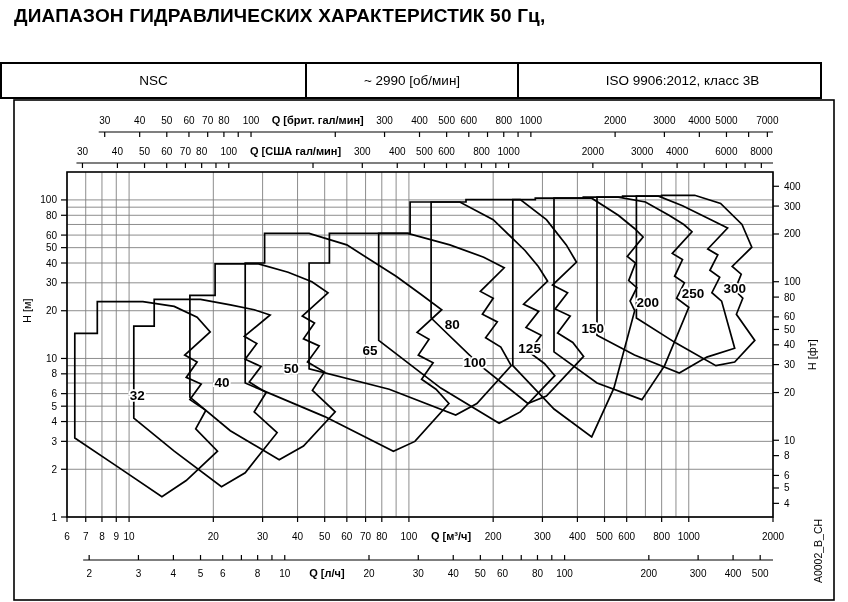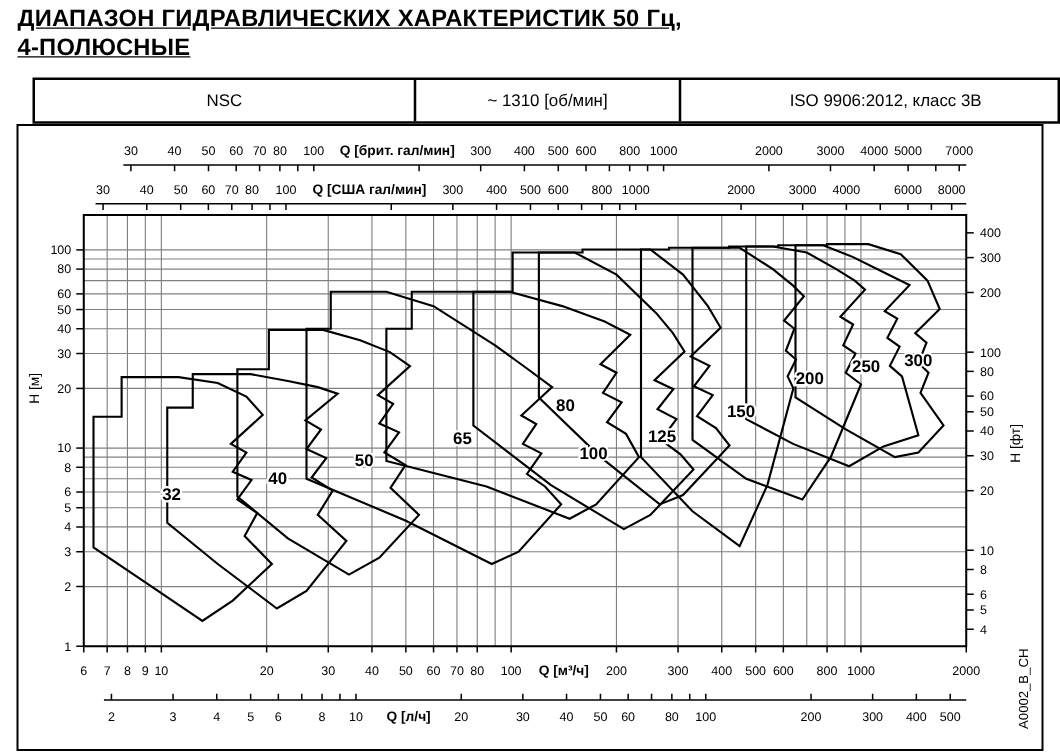--- a/index.html
+++ b/index.html
@@ -1,41 +1,40 @@
 <!DOCTYPE html>
 <html><head>
 <meta charset="utf-8">
 <style>
   html,body{margin:0;padding:0;background:#ffffff;}
   #page{position:relative;width:848px;height:602px;background:#fff;
         font-family:"Liberation Sans", sans-serif;color:#000;overflow:hidden;}
   #title{position:absolute;left:14px;top:4px;width:820px;
-         font-size:19px;font-weight:bold;line-height:23px;letter-spacing:.2px;text-decoration:underline;}
-  #header-table{position:absolute;left:26px;top:62px;width:818px;height:33px;
+         font-size:19px;font-weight:bold;line-height:23px;letter-spacing:.2px;}
+  #header-table{position:absolute;left:0;top:62px;width:818px;height:33px;
                 display:flex;border:2px solid #000;}
   .hcell{display:flex;align-items:center;justify-content:center;
          font-size:13.5px;height:100%;}
   .hcell+.hcell{border-left:2px solid #000;}
   #hcell-series{width:303px;}
   #hcell-speed{width:210px;}
   #hcell-standard{flex:1;padding-left:26px;}
   #chart-svg{position:absolute;left:0;top:0;}
 </style>
 </head>
 <body>
 
 <div id="page">
   <div id="title">
     <div>ДИАПАЗОН ГИДРАВЛИЧЕСКИХ ХАРАКТЕРИСТИК 50 Гц,</div>
-    <div>4-ПОЛЮСНЫЕ</div>
   </div>
 
   <div id="header-table">
     <div class="hcell" id="hcell-series">NSC</div>
-    <div class="hcell" id="hcell-speed">~ 1310 [об/мин]</div>
+    <div class="hcell" id="hcell-speed">~ 2990 [об/мин]</div>
     <div class="hcell" id="hcell-standard">ISO 9906:2012, класс 3В</div>
   </div>
 
   <svg id="chart-svg" width="848" height="602" viewBox="0 0 848 602">
       <rect x="14" y="100" width="820" height="500" fill="none" stroke="#000" stroke-width="1.6"></rect>
       <line x1="67" y1="172" x2="67" y2="517" stroke="#808080" stroke-width="0.9"></line>
       <line x1="85.73432624046345" y1="172" x2="85.73432624046345" y2="517" stroke="#808080" stroke-width="0.9"></line>
       <line x1="101.96273778930995" y1="172" x2="101.96273778930995" y2="517" stroke="#808080" stroke-width="0.9"></line>
       <line x1="116.27721125158422" y1="172" x2="116.27721125158422" y2="517" stroke="#808080" stroke-width="0.9"></line>
       <line x1="129.08194409745352" y1="172" x2="129.08194409745352" y2="517" stroke="#808080" stroke-width="0.9"></line>

